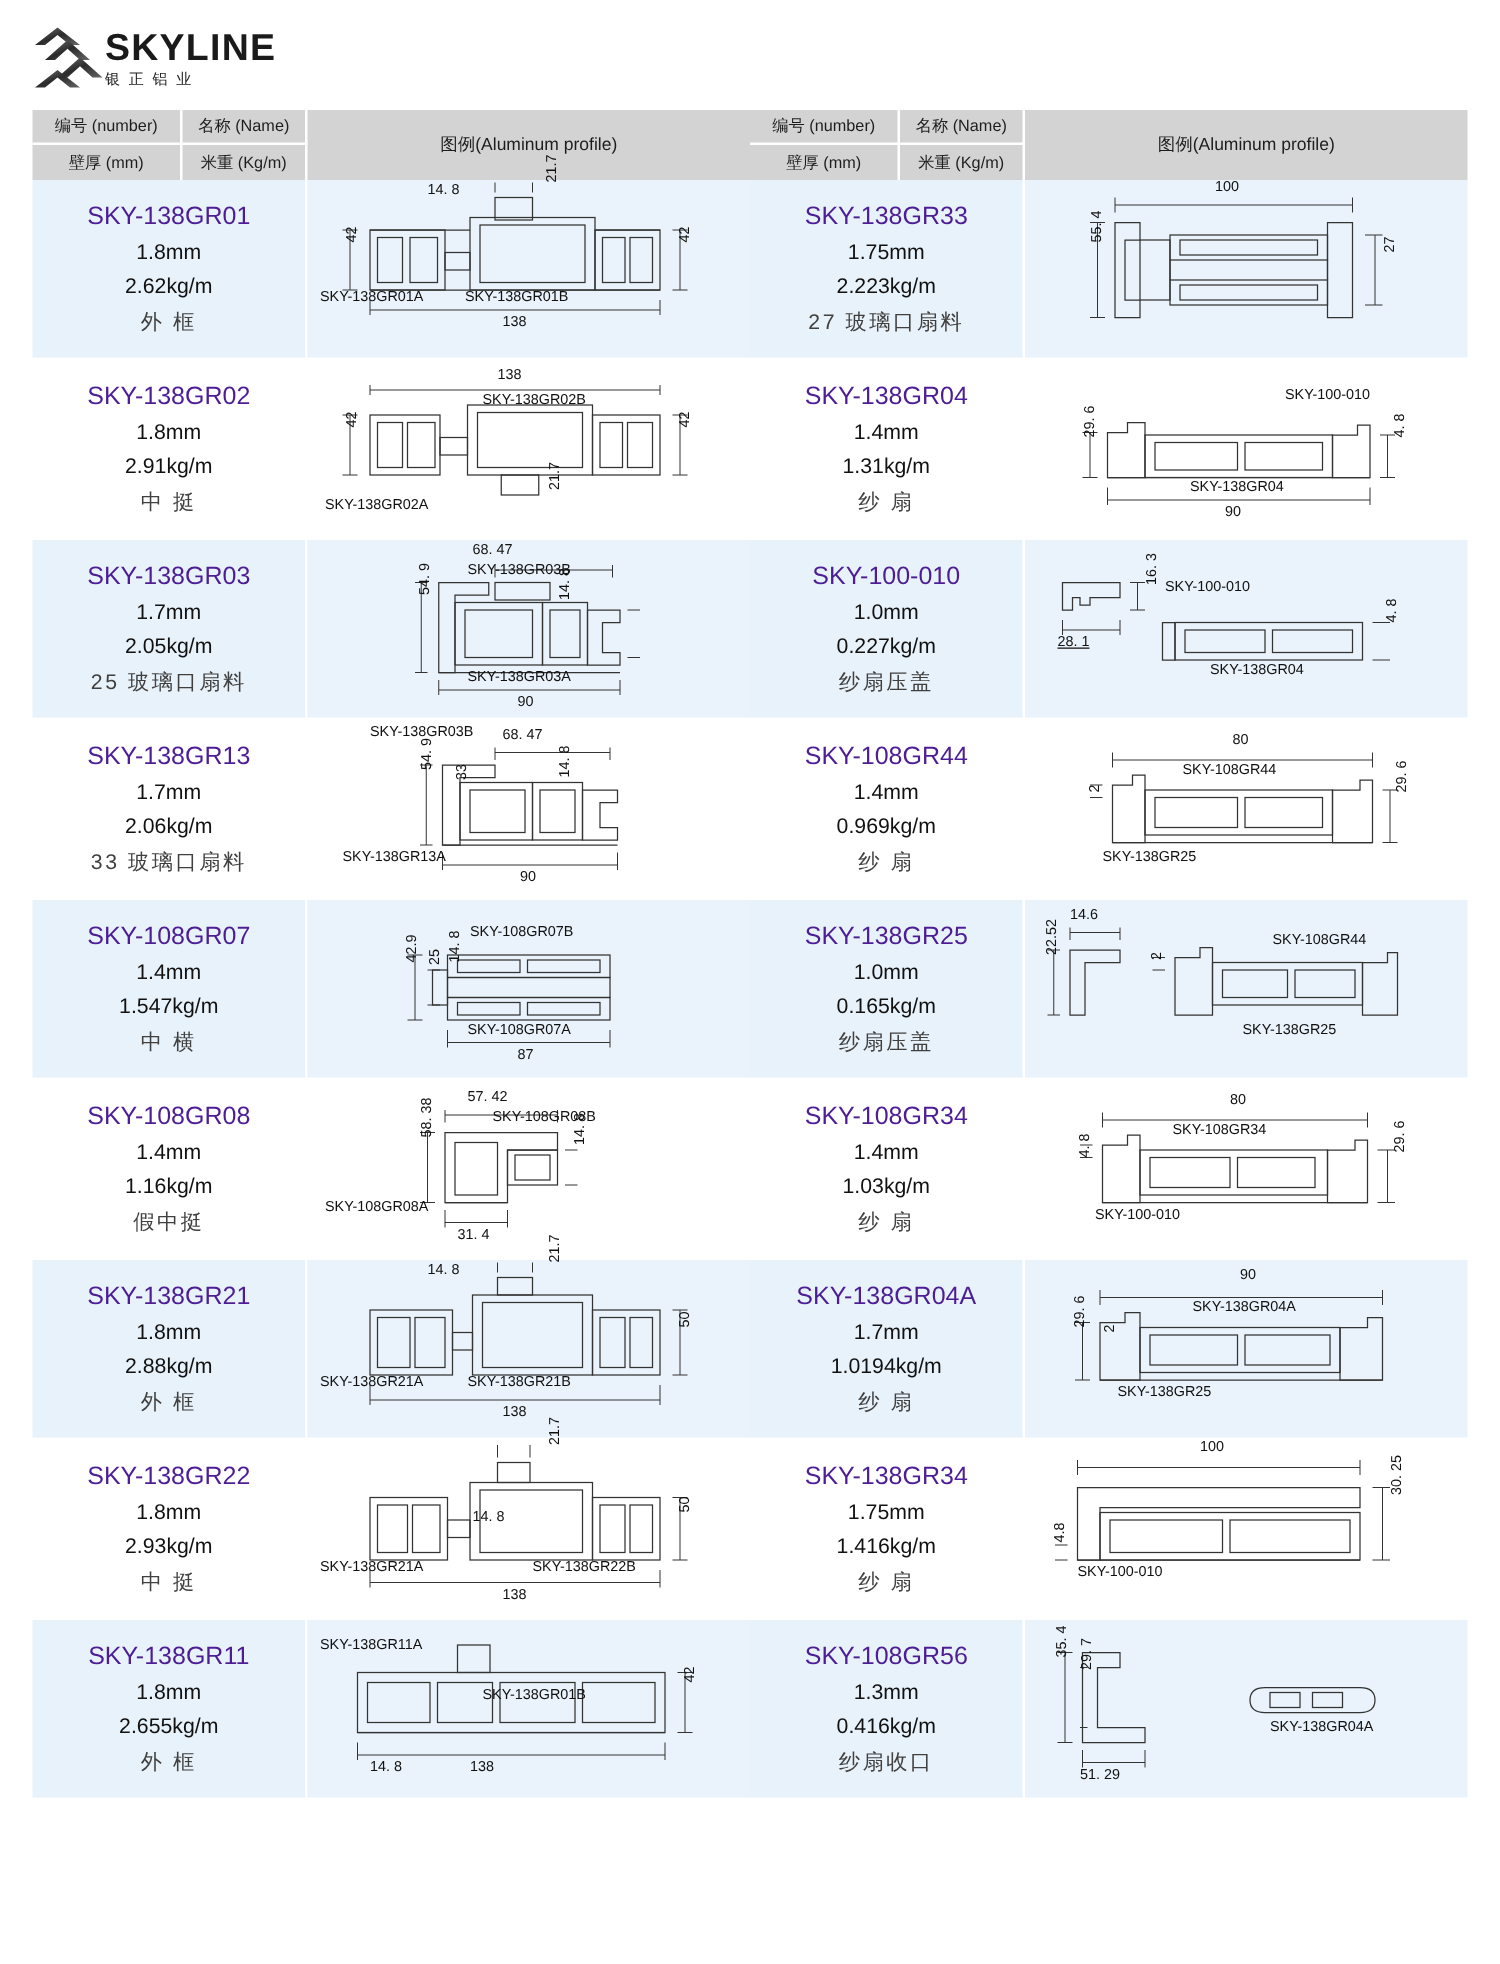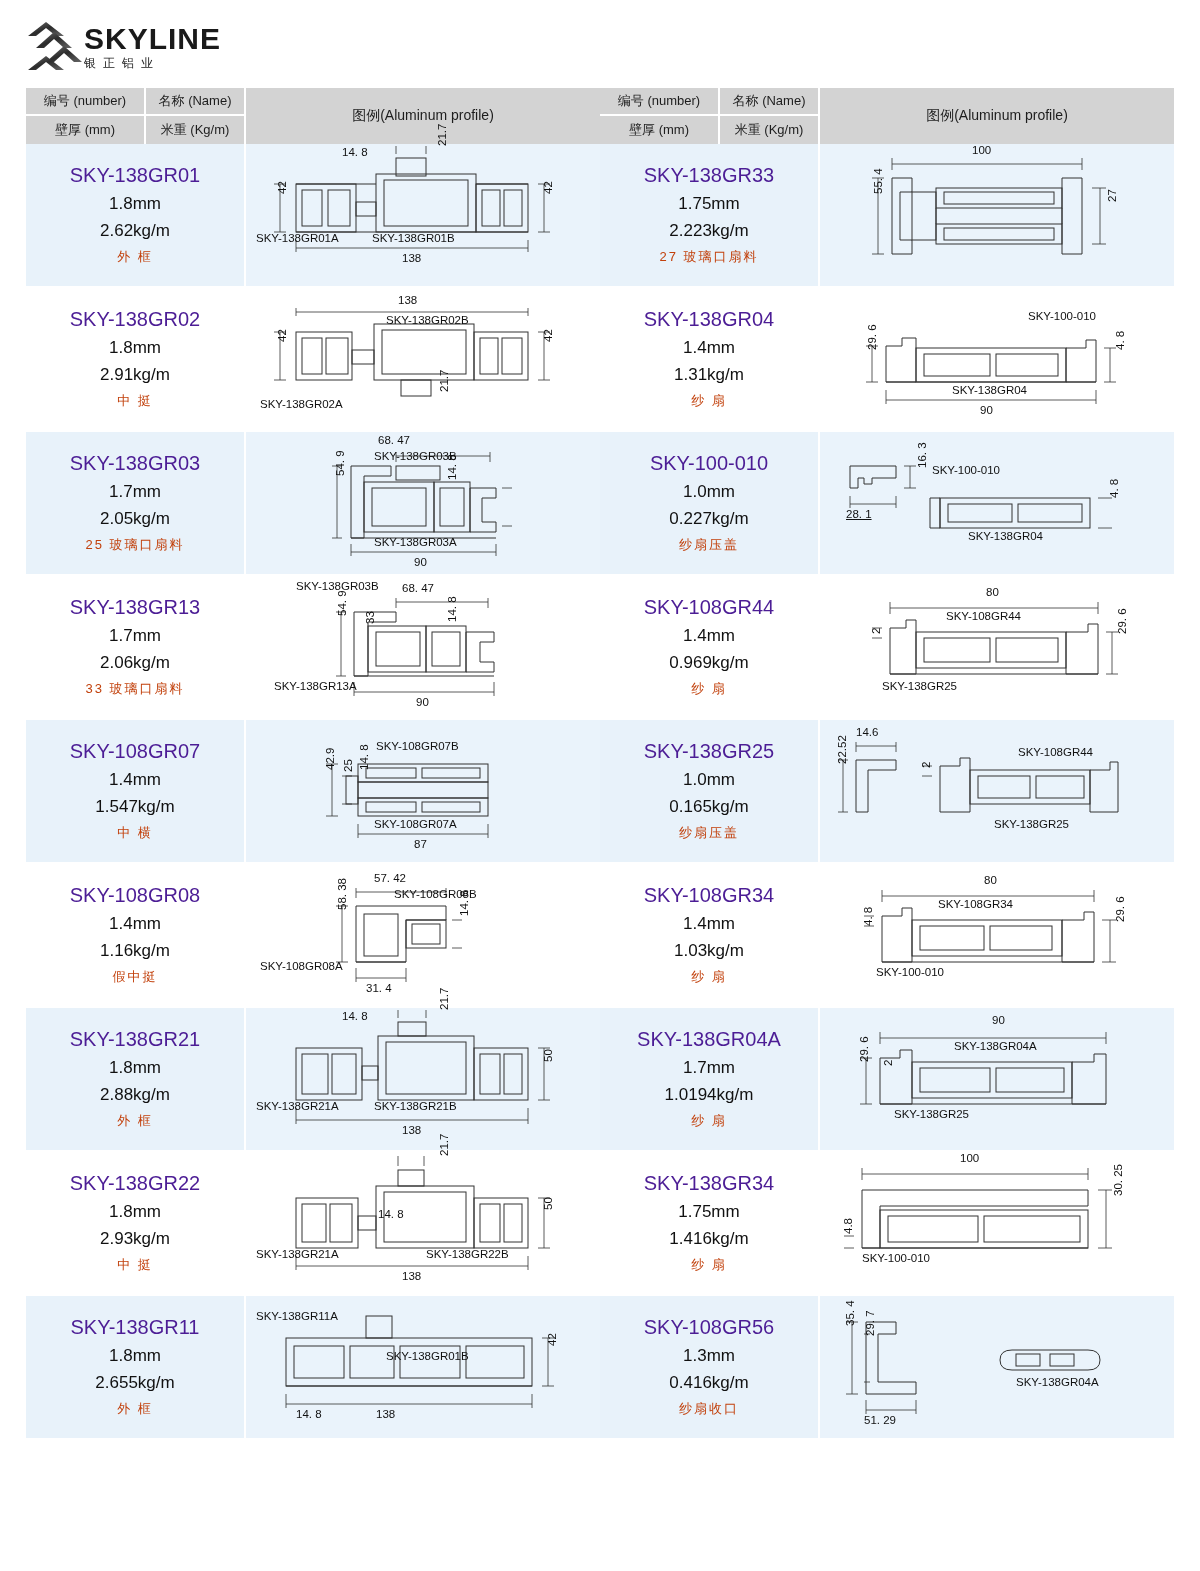--- a/index.html
+++ b/index.html
@@ -107,21 +107,21 @@
     display: flex;
     flex-direction: column;
     align-items: center;
     justify-content: center;
     gap: 7px;
     padding: 8px 4px;
     border-right: 2px solid #ffffff;
   }
   .label-code { font-size: 20px; color: #4c1d95; }
   .label-th, .label-w { font-size: 17px; color: #111; }
-  .label-name { font-size: 13px; color: #c2410c; letter-spacing: 2px; }
+  .label-name { font-size: 17px; color: #404040; letter-spacing: 2px; }
   .row .fig-cell {
     background: #ffffff;
     position: relative;
   }
   .row.alt .fig-cell { background: #eaf3fb; }
 
   
   .fig {
     position: absolute;
     inset: 0;

